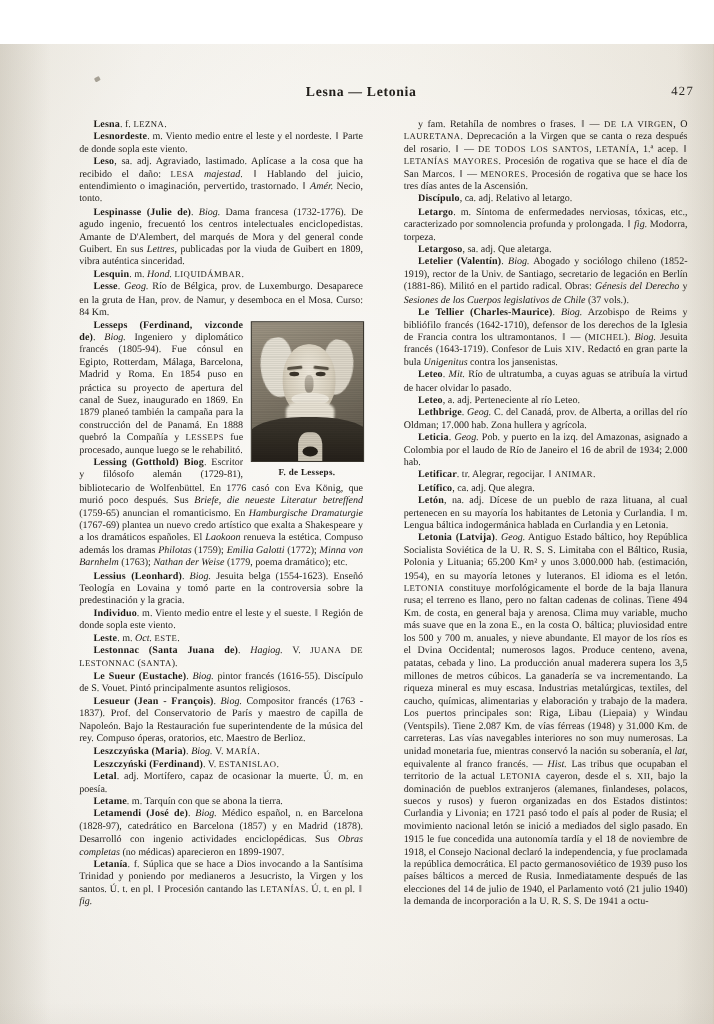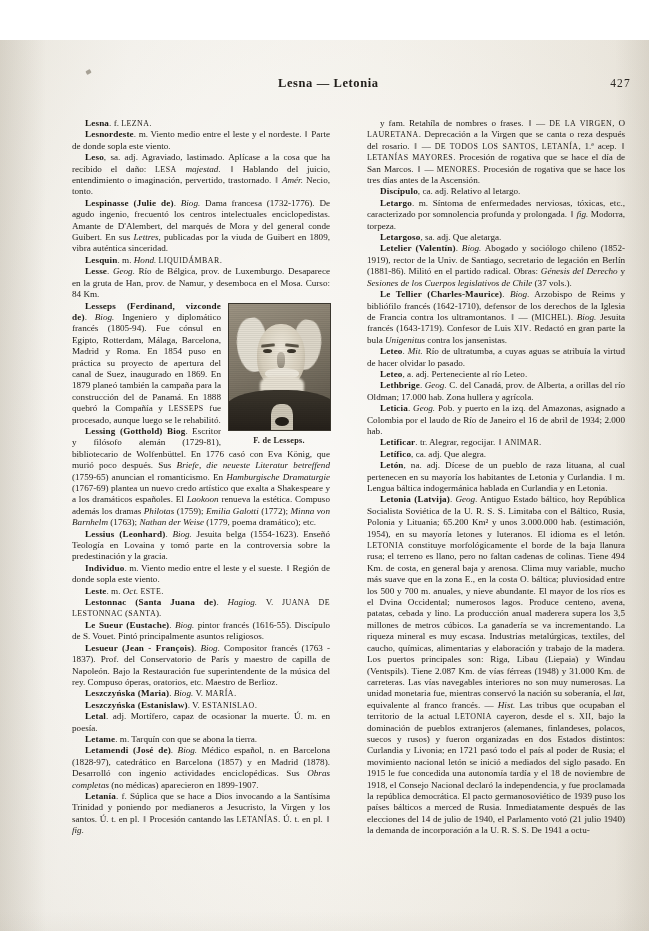--- a/index.html
+++ b/index.html
@@ -87,21 +87,21 @@
   
   #columns {
     position: absolute;
     left: 72px;
     top: 62px;
     width: 553px;
     height: 830px;
   }
   .col {
     position: absolute;
-    top: 16px;
+    top: 5px;
     width: 258px;
     font-size: 9.15px;
     line-height: 11.4px;
     text-align: justify;
     color: #1d1a16;
     hyphens: manual;
   }
   #col-left  { left: 0; }
   #col-right { left: 295px; }
 
@@ -276,21 +276,21 @@
         </div>
         <p class="entry"><span class="hw">Lesseps (Ferdinand, vizconde de)</span>. <span class="it">Biog.</span> Ingeniero y diplomático francés (1805-94). Fue cónsul en Egipto, Rotterdam, Málaga, Barcelona, Madrid y Roma. En 1854 puso en práctica su proyecto de apertura del canal de Suez, inaugurado en 1869. En 1879 planeó también la campaña para la construcción del de Panamá. En 1888 quebró la Compañía y <span class="sc">LESSEPS</span> fue procesado, aunque luego se le rehabilitó.</p>
         <p class="entry"><span class="hw">Lessing (Gotthold) Biog</span>. Escritor y filósofo alemán (1729-81), bibliotecario de Wolfenbüttel. En 1776 casó con Eva König, que murió poco después. Sus <span class="it">Briefe, die neueste Literatur betreffend</span> (1759-65) anuncian el romanticismo. En <span class="it">Hamburgische Dramaturgie</span> (1767-69) plantea un nuevo credo artístico que exalta a Shakespeare y a los dramáticos españoles. El <span class="it">Laokoon</span> renueva la estética. Compuso además los dramas <span class="it">Philotas</span> (1759); <span class="it">Emilia Galotti</span> (1772); <span class="it">Minna von Barnhelm</span> (1763); <span class="it">Nathan der Weise</span> (1779, poema dramático); etc.</p>
         <p class="entry"><span class="hw">Lessius (Leonhard)</span>. <span class="it">Biog.</span> Jesuita belga (1554-1623). Enseñó Teología en Lovaina y tomó parte en la controversia sobre la predestinación y la gracia.</p>
         <p class="entry"><span class="hw">Individuo</span>. m. Viento medio entre el leste y el sueste. <span class="bar">‖</span> Región de donde sopla este viento.</p>
         <p class="entry"><span class="hw">Leste</span>. m. <span class="it">Oct.</span> <span class="sc">ESTE</span>.</p>
         <p class="entry"><span class="hw">Lestonnac (Santa Juana de)</span>. <span class="it">Hagiog.</span> V. <span class="sc">JUANA DE LESTONNAC</span> (<span class="sc">SANTA</span>).</p>
         <p class="entry"><span class="hw">Le Sueur (Eustache)</span>. <span class="it">Biog.</span> pintor francés (1616-55). Discípulo de S. Vouet. Pintó principalmente asuntos religiosos.</p>
         <p class="entry"><span class="hw">Lesueur (Jean - François)</span>. <span class="it">Biog.</span> Compositor francés (1763 - 1837). Prof. del Conservatorio de París y maestro de capilla de Napoleón. Bajo la Restauración fue superintendente de la música del rey. Compuso óperas, oratorios, etc. Maestro de Berlioz.</p>
         <p class="entry"><span class="hw">Leszczyńska (Maria)</span>. <span class="it">Biog.</span> V. <span class="sc">MARÍA</span>.</p>
-        <p class="entry"><span class="hw">Leszczyńska (Estanislaw)</span>. V. <span class="sc">ESTANISLAO</span>.</p>
+        <p class="entry"><span class="hw">Leszczyński (Ferdinand)</span>. V. <span class="sc">ESTANISLAO</span>.</p>
         <p class="entry"><span class="hw">Letal</span>. adj. Mortífero, capaz de ocasionar la muerte. Ú. m. en poesía.</p>
         <p class="entry"><span class="hw">Letame</span>. m. Tarquín con que se abona la tierra.</p>
         <p class="entry"><span class="hw">Letamendi (José de)</span>. <span class="it">Biog.</span> Médico español, n. en Barcelona (1828-97), catedrático en Barcelona (1857) y en Madrid (1878). Desarrolló con ingenio actividades enciclopédicas. Sus <span class="it">Obras completas</span> (no médicas) aparecieron en 1899-1907.</p>
         <p class="entry"><span class="hw">Letanía</span>. f. Súplica que se hace a Dios invocando a la Santísima Trinidad y poniendo por medianeros a Jesucristo, la Virgen y los santos. Ú. t. en pl. <span class="bar">‖</span> Procesión cantando las <span class="sc">LETANÍAS</span>. Ú. t. en pl. <span class="bar">‖</span> <span class="it">fig.</span></p>
       </div>
     <div class="col" id="col-right">
         <p class="entry">y fam. Retahíla de nombres o frases. <span class="bar">‖</span> — <span class="sc">DE LA VIRGEN</span>, O <span class="sc">LAURETANA</span>. Deprecación a la Virgen que se canta o reza después del rosario. <span class="bar">‖</span> — <span class="sc">DE TODOS LOS SANTOS</span>, <span class="sc">LETANÍA</span>, 1.ª acep. <span class="bar">‖</span> <span class="sc">LETANÍAS MAYORES</span>. Procesión de rogativa que se hace el día de San Marcos. <span class="bar">‖</span> — <span class="sc">MENORES</span>. Procesión de rogativa que se hace los tres días antes de la Ascensión.</p>
         <p class="entry"><span class="hw">Discípulo</span>, ca. adj. Relativo al letargo.</p>
         <p class="entry"><span class="hw">Letargo</span>. m. Síntoma de enfermedades nerviosas, tóxicas, etc., caracterizado por somnolencia profunda y prolongada. <span class="bar">‖</span> <span class="it">fig.</span> Modorra, torpeza.</p>
         <p class="entry"><span class="hw">Letargoso</span>, sa. adj. Que aletarga.</p>

